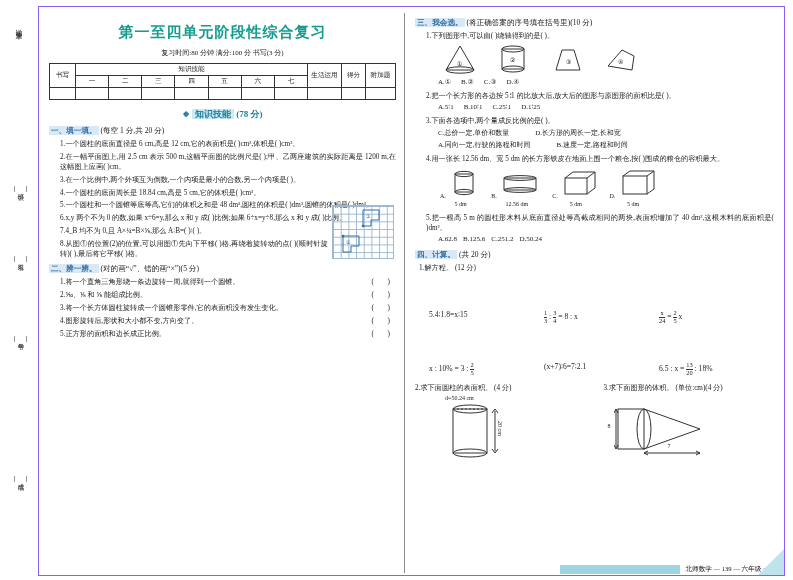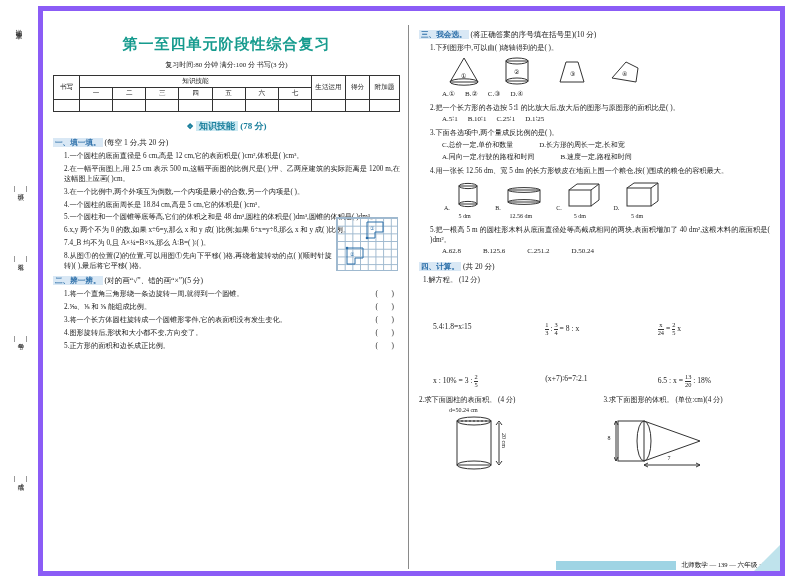--- a/index.html
+++ b/index.html
@@ -31,24 +31,24 @@
     left: 6px;
     writing-mode: vertical-rl;
     text-orientation: upright;
     letter-spacing: 1px;
     white-space: nowrap;
   }
   .vlabel.b { border-left:1px solid #999; border-right:1px solid #999; padding:2px 1px;}
   
   .sheet {
     flex: 1 1 auto;
-    border: 5px solid #8b5cf6;
+    border: 1px solid #8b5cf6;
     position: relative;
     display: flex;
-    padding: 12px 0 0 0;
+    padding: 4px 0 0 0;
   }
   .col-left { width: 365px; flex:0 0 365px; padding: 2px 8px 0 10px; position: relative;}
   .col-div { width: 0; border-left: 1px solid #8a8a8a; margin: 2px 0; }
   .col-right { flex:1 1 auto; padding: 2px 10px 0 10px; position: relative;}
 
   h1.title {
     text-align: center;
     font-size: 15px;
     font-weight: bold;
     color: #169b8e;
@@ -364,21 +364,21 @@
                 <polyline points="6,8 13,3 37,3 37,21 30,26" fill="none" stroke="#333"></polyline>
                 <line x1="30" y1="8" x2="37" y2="3" stroke="#333"></line>
               </svg>
               <div class="tiny">5 dm</div>
             </div>
           </div>
         </li>
 
         <li>
           <span>5.把一根高 5 m 的圆柱形木料从底面直径处等高截成相同的两块,表面积增加了 40 dm²,这根木料的底面积是(    )dm²。</span>
-          <div class="opt-row" style="gap:22px">
+          <div class="opt-row" style="gap:6px">
             <span>A.62.8</span>
             <span>B.125.6</span>
             <span>C.251.2</span>
             <span>D.50.24</span>
           </div>
         </li>
       </ol>
 
       <div class="q-head">
         <span class="hl">四、计算。</span>

